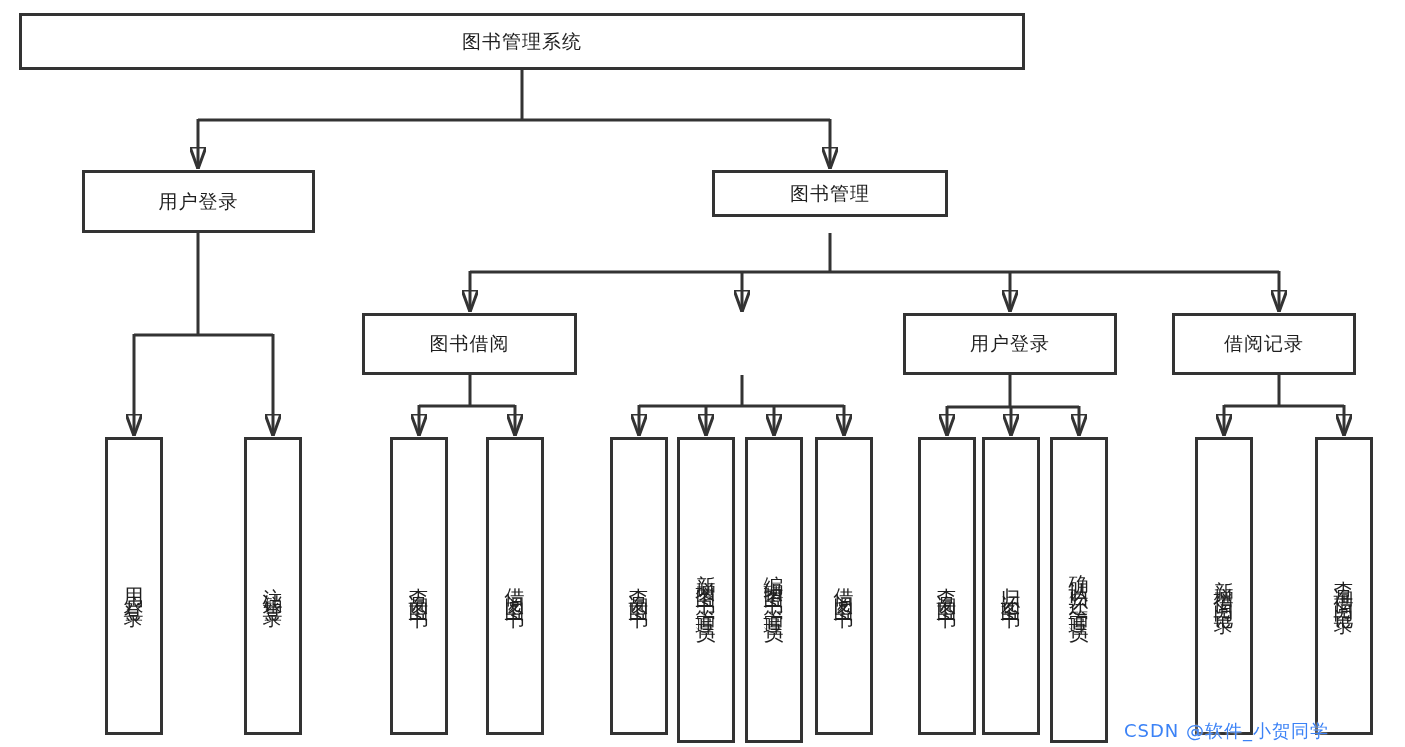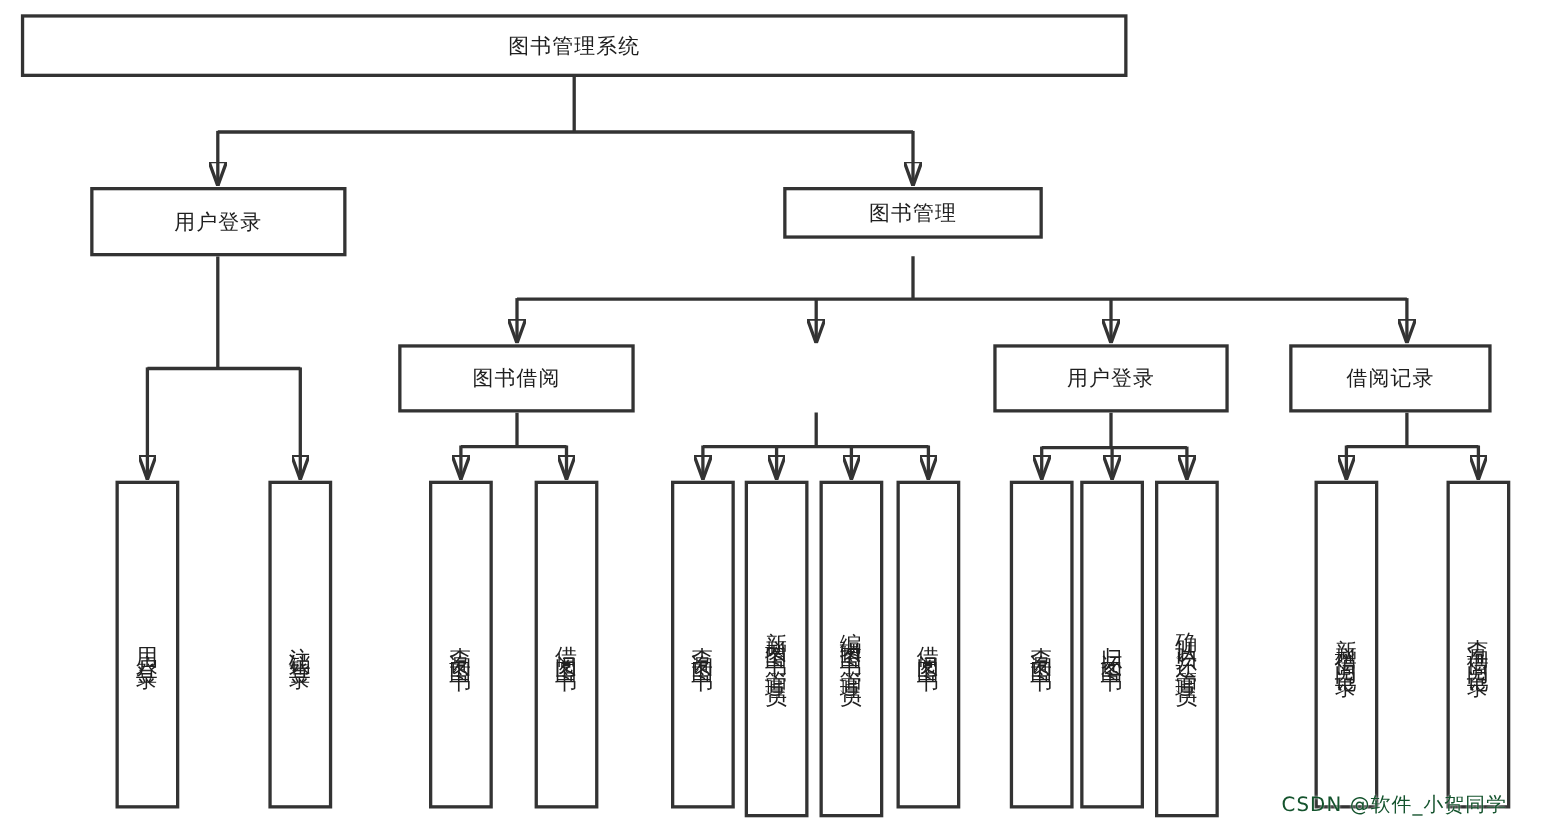--- a/index.html
+++ b/index.html
@@ -15,22 +15,22 @@
     position:absolute; background:#ffffff; border:3px solid #333333;
     display:flex; align-items:center; justify-content:center;
     color:#1f1f1f;
   }
   .box.h span { font-size:19px; letter-spacing:1px; white-space:nowrap; }
   .box.v span {
     writing-mode:vertical-rl; text-orientation:mixed;
     font-size:20px; letter-spacing:7px; line-height:1; white-space:nowrap;
   }
   .watermark {
-    position:absolute; left:1165px; top:719px;
-    font-size:18px; color:#14532d; letter-spacing:1px; white-space:nowrap;
+    position:absolute; left:1124px; top:719px;
+    font-size:18px; color:#3b82f6; letter-spacing:1px; white-space:nowrap;
     text-shadow:0 0 2px #ffffff;
   }
 </style>
 </head>
 <body>
 
 <div class="canvas">
 
   <svg class="wires" width="1405" height="747" viewBox="0 0 1405 747">
     <defs>

